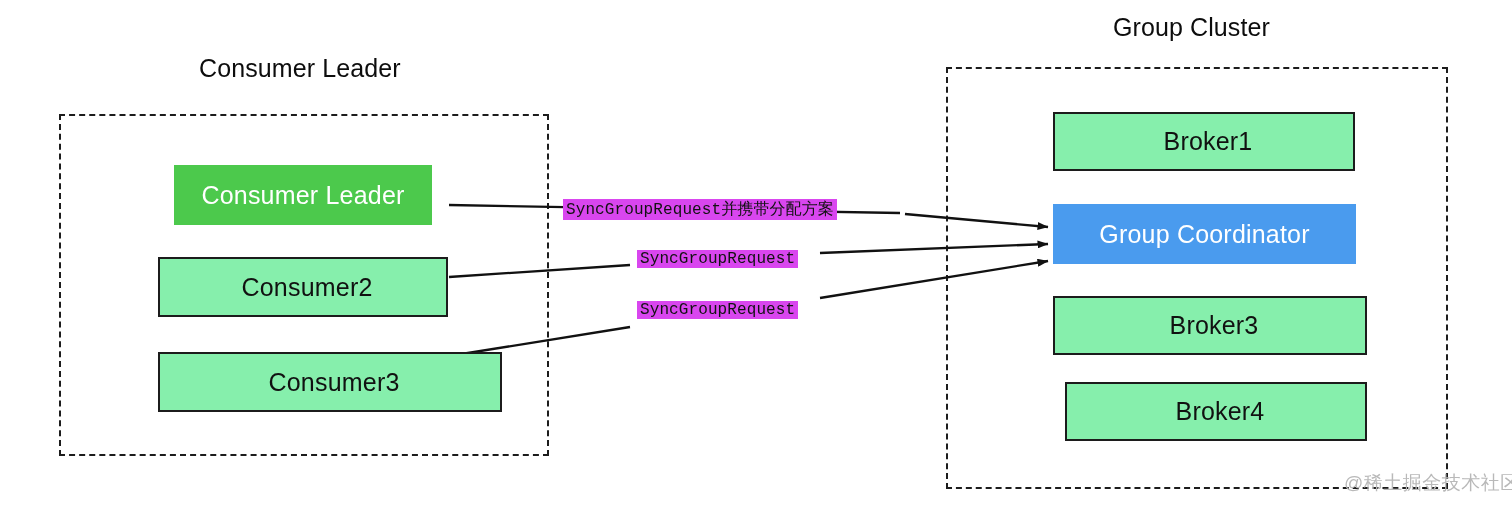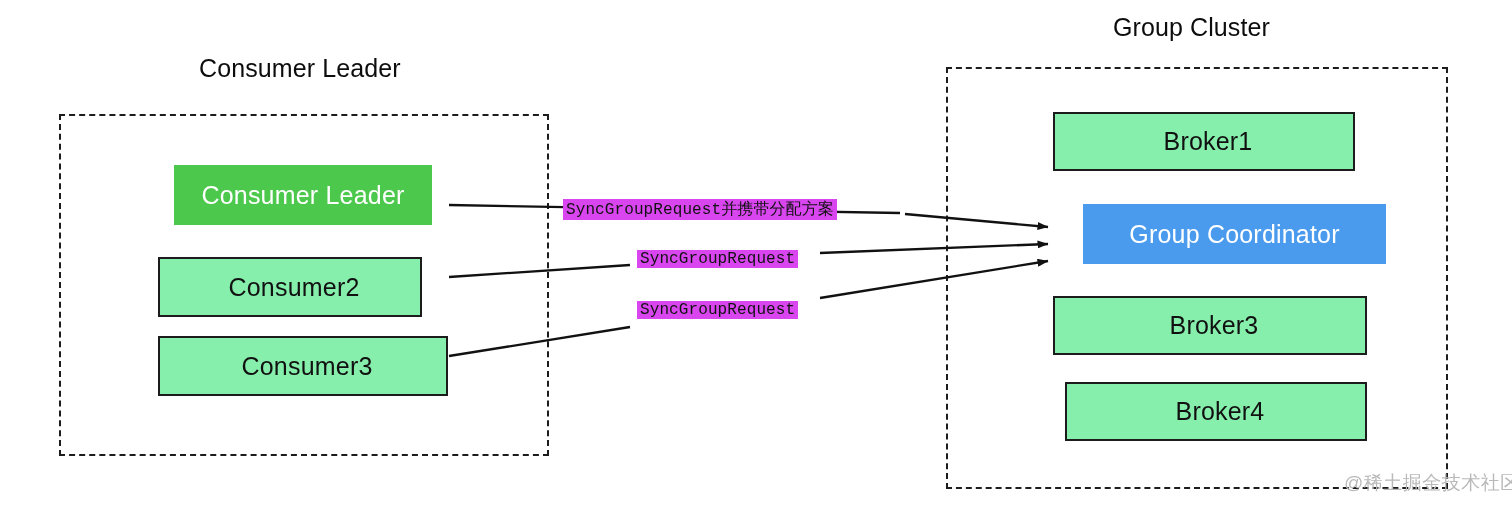--- a/index.html
+++ b/index.html
@@ -53,26 +53,25 @@
   }
   .node-leader{
     background:#4CC94C;
     color:#ffffff;
     border:none;
   }
   .node-coordinator{
     background:#4A9BEE;
     color:#ffffff;
     border:none;
-    margin-left:30px;
   }
 
   #consumer-leader{left:158px;top:165px;width:258px;height:60px;margin-left:16px;}
-  #consumer-2{left:158px;top:257px;width:264px;height:60px;}
-  #consumer-3{left:158px;top:336px;width:290px;height:60px;}
+  #consumer-2{left:158px;top:257px;width:290px;height:60px;}
+  #consumer-3{left:158px;top:352px;width:344px;height:60px;}
 
   #broker-1{left:1053px;top:112px;width:302px;height:59px;}
   #group-coordinator{left:1053px;top:204px;width:303px;height:60px;}
   #broker-3{left:1053px;top:296px;width:314px;height:59px;}
   #broker-4{left:1053px;top:382px;width:302px;height:59px;margin-left:12px;}
 
   .edge-label{
     position:absolute;
     font-size:16px;
     color:#121212;

